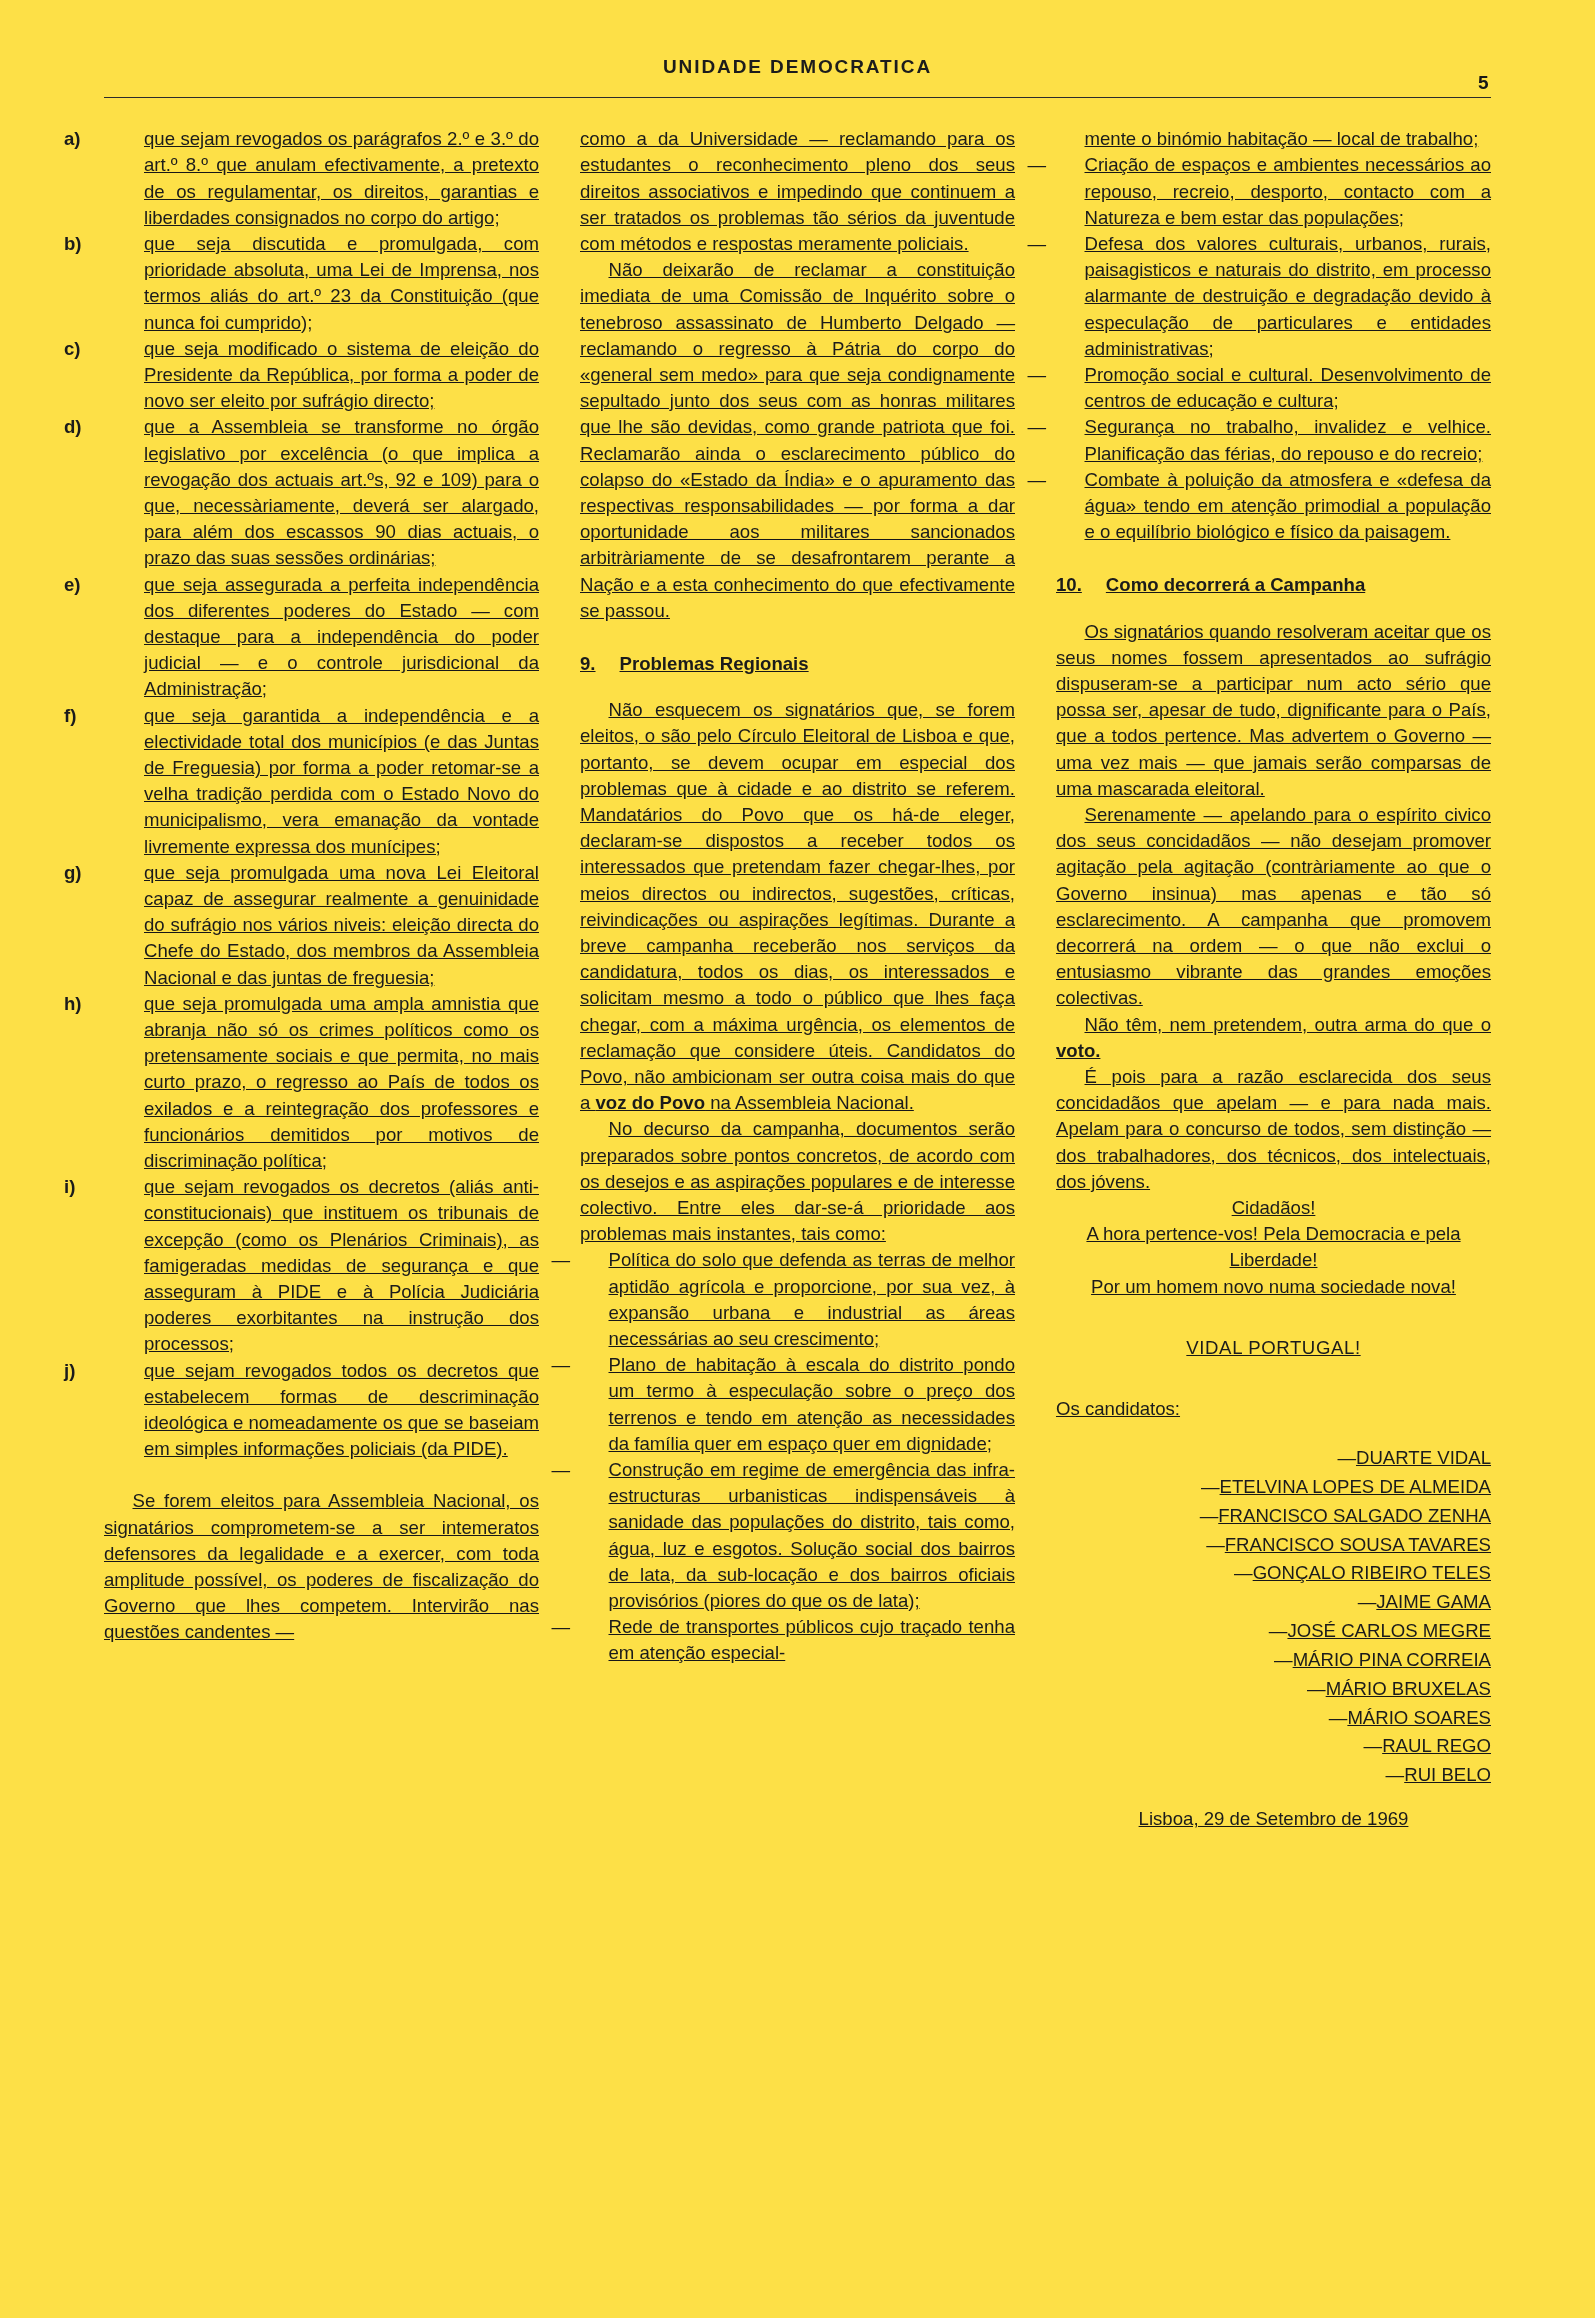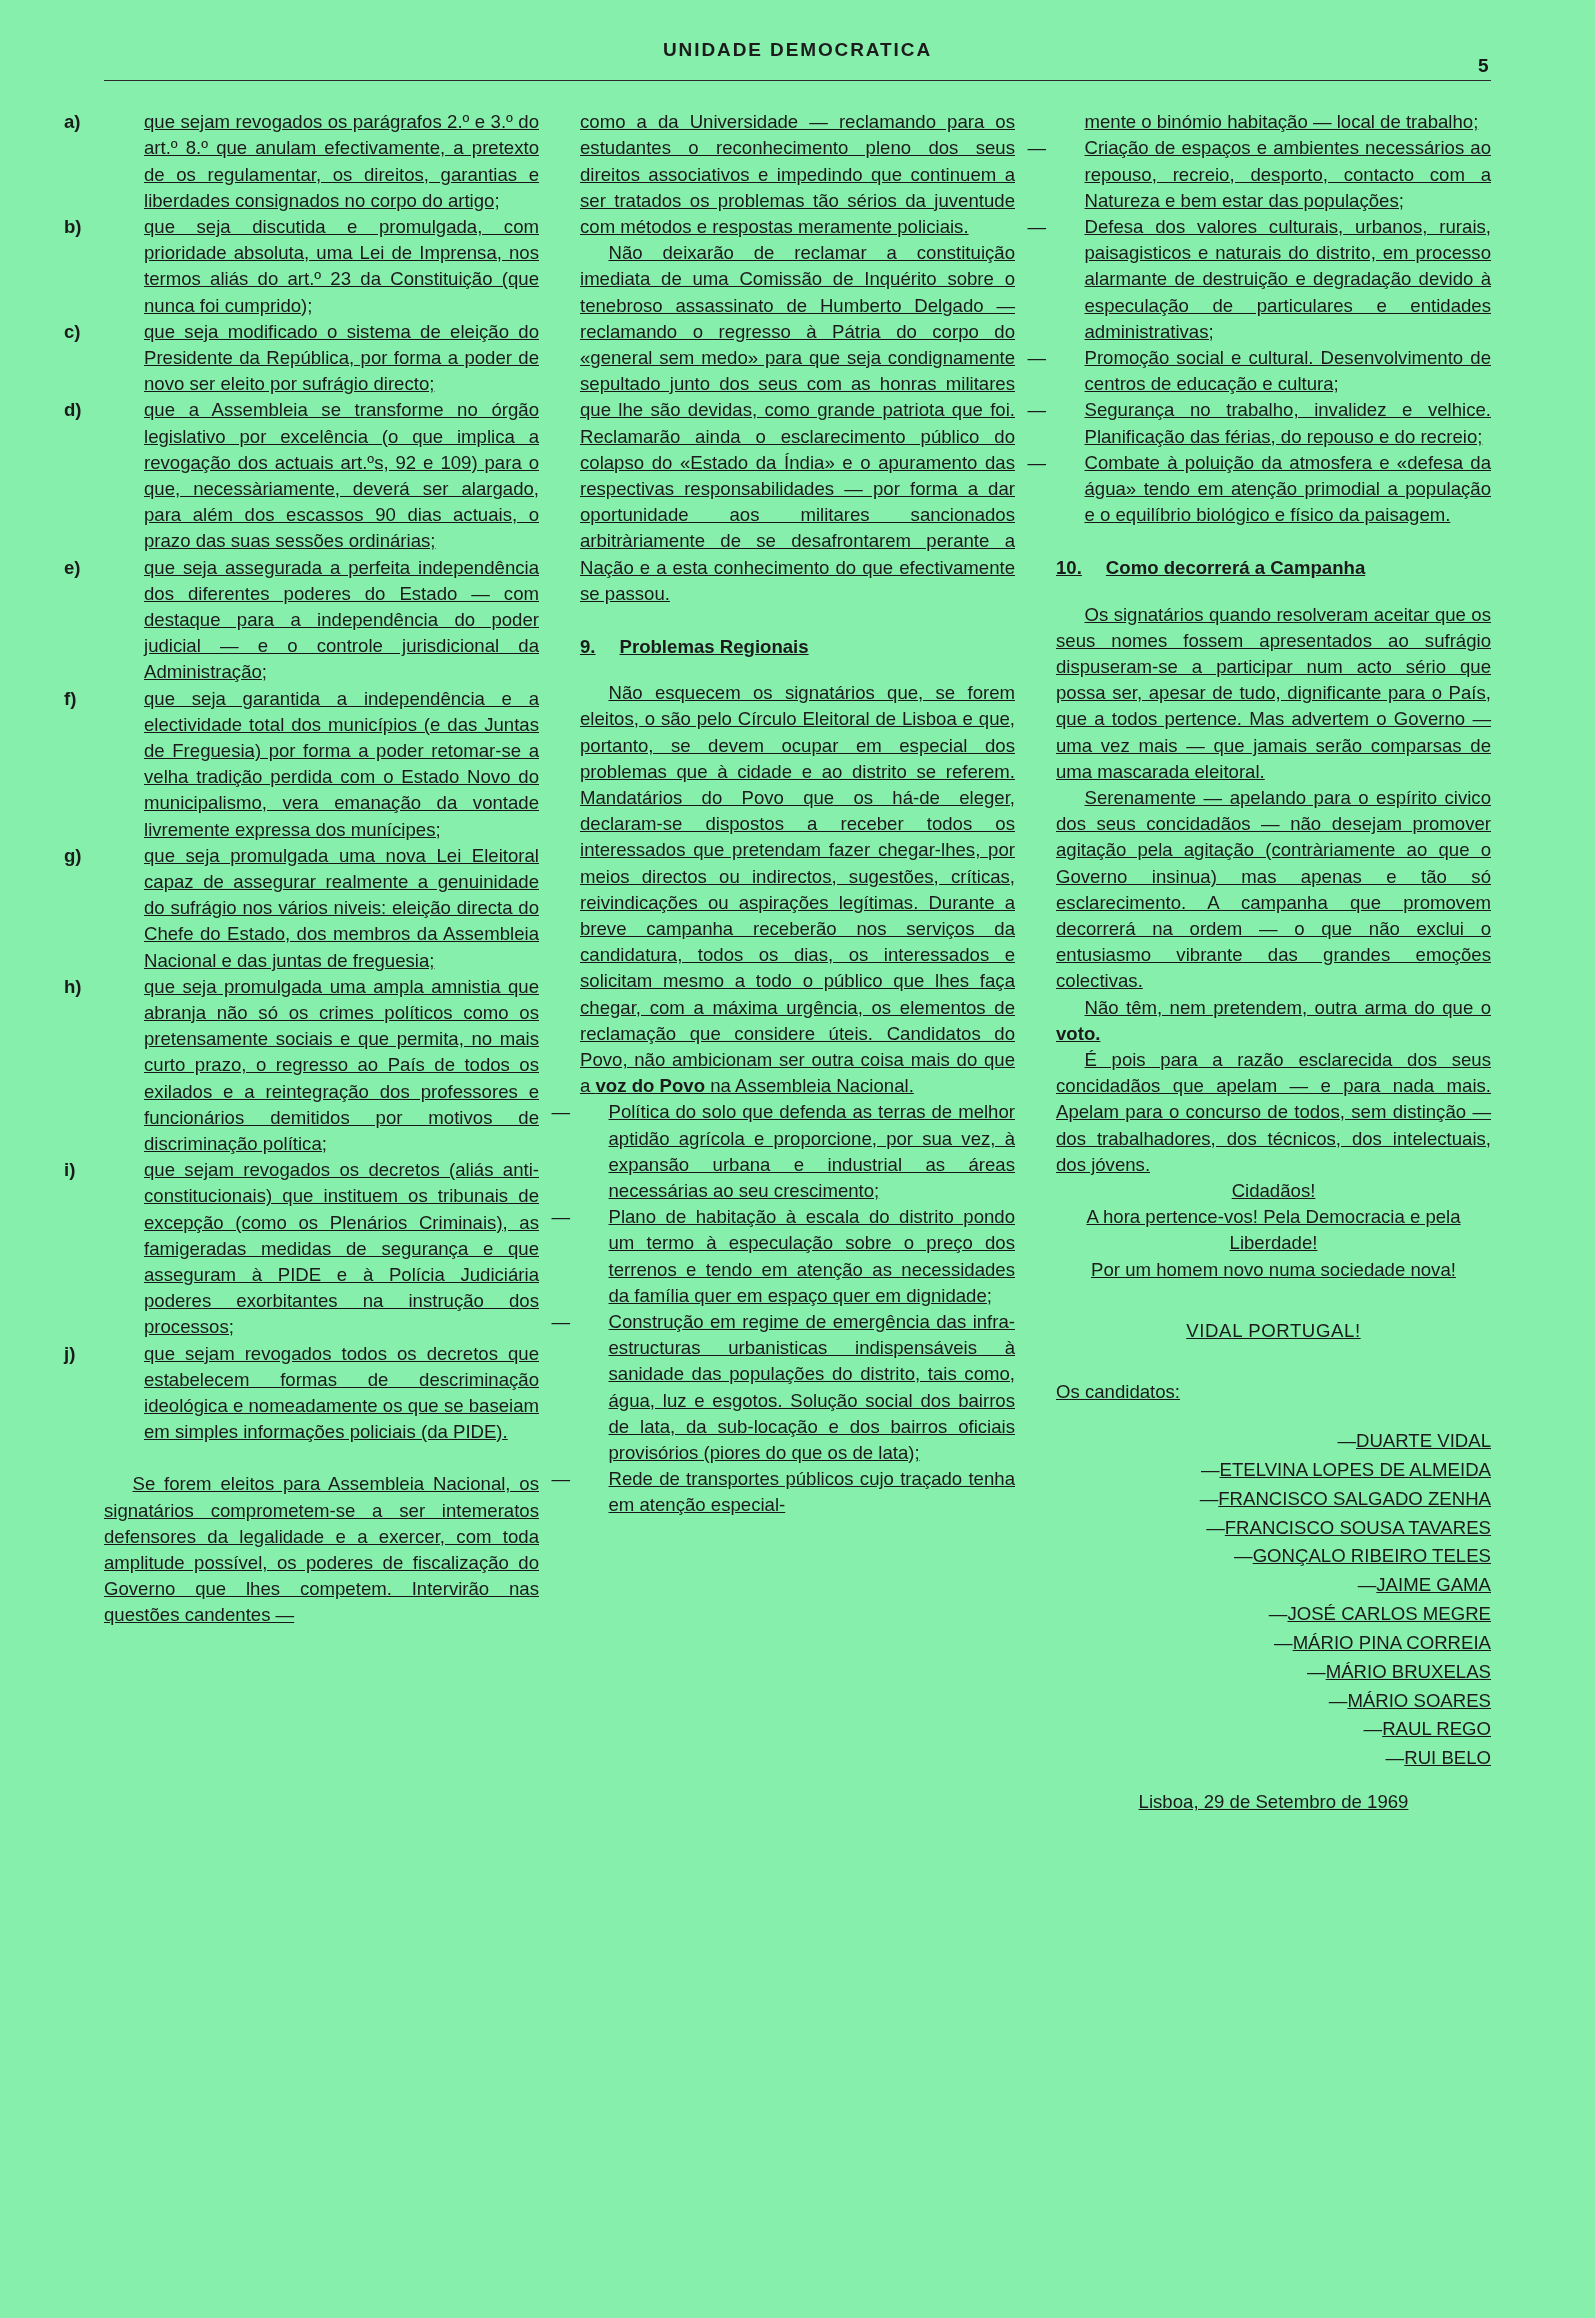--- a/index.html
+++ b/index.html
@@ -1,21 +1,21 @@
 <!DOCTYPE html>
 <html style="font-size:10px"><head>
 <meta charset="utf-8">
 <style>
   * { margin: 0; padding: 0; box-sizing: border-box; }
   html, body { background: #e9e7e2; }
   body { font-family: "Liberation Sans", sans-serif; }
   .sheet {
     width: 1595px; min-height: 2319px; margin: 0 auto;
-    background: #86efac; color: #171717;
-    padding: 39px 104px 68px 104px;
+    background: #fde047; color: #171717;
+    padding: 56px 104px 68px 104px;
   }
   .header { position: relative; }
   .header-title {
     display: block; text-align: center; font-weight: bold;
     font-size: 19px; letter-spacing: 1.9px; color: #1c1c1c;
   }
   .page-number {
     position: absolute; right: 2.5px; top: 16px;
     font-weight: bold; font-size: 19px;
   }
@@ -75,20 +75,21 @@
       <p class="para mt">Se forem eleitos para Assembleia Nacional, os signatários comprometem-se a ser intemeratos defensores da legalidade e a exercer, com toda amplitude possível, os poderes de fiscalização do Governo que lhes competem. Intervirão nas questões candentes —</p>
     </section>
 
     <section class="col">
       <p class="para-noindent">como a da Universidade — reclamando para os estudantes o reconhecimento pleno dos seus direitos associativos e impedindo que continuem a ser tratados os problemas tão sérios da juventude com métodos e respostas meramente policiais.</p>
       <p class="para">Não deixarão de reclamar a constituição imediata de uma Comissão de Inquérito sobre o tenebroso assassinato de Humberto Delgado — reclamando o regresso à Pátria do corpo do «general sem medo» para que seja condignamente sepultado junto dos seus com as honras militares que lhe são devidas, como grande patriota que foi. Reclamarão ainda o esclarecimento público do colapso do «Estado da Índia» e o apuramento das respectivas responsabilidades — por forma a dar oportunidade aos militares sancionados arbitràriamente de se desafrontarem perante a Nação e a esta conhecimento do que efectivamente se passou.</p>
 
       <h2 class="sec-heading" style="font-size:18.6px;"><span class="sec-num">9.</span><span>Problemas Regionais</span></h2>
 
       <p class="para"><span>Não esquecem os signatários que, se forem eleitos, o são pelo Círculo Eleitoral de Lisboa e que, portanto, se devem ocupar em especial dos problemas que à cidade e ao distrito se referem. Mandatários do Povo que os há-de eleger, declaram-se dispostos a receber todos os interessados que pretendam fazer chegar-lhes, por meios directos ou indirectos, sugestões, críticas, reivindicações ou aspirações legítimas. Durante a breve campanha receberão nos serviços da candidatura, todos os dias, os interessados e solicitam mesmo a todo o público que lhes faça chegar, com a máxima urgência, os elementos de reclamação que considere úteis. Candidatos do Povo, não ambicionam ser outra coisa mais do que a </span><b>voz do Povo</b><span> na Assembleia Nacional.</span></p>
+      <p class="para">No decurso da campanha, documentos serão preparados sobre pontos concretos, de acordo com os desejos e as aspirações populares e de interesse colectivo. Entre eles dar-se-á prioridade aos problemas mais instantes, tais como:</p>
 
       <div class="ditem"><span class="dlabel">—</span><span>Política do solo que defenda as terras de melhor aptidão agrícola e proporcione, por sua vez, à expansão urbana e industrial as áreas necessárias ao seu crescimento;</span></div>
       <div class="ditem"><span class="dlabel">—</span><span>Plano de habitação à escala do distrito pondo um termo à especulação sobre o preço dos terrenos e tendo em atenção as necessidades da família quer em espaço quer em dignidade;</span></div>
       <div class="ditem"><span class="dlabel">—</span><span>Construção em regime de emergência das infra-estructuras urbanisticas indispensáveis à sanidade das populações do distrito, tais como, água, luz e esgotos. Solução social dos bairros de lata, da sub-locação e dos bairros oficiais provisórios (piores do que os de lata);</span></div>
       <div class="ditem"><span class="dlabel">—</span><span>Rede de transportes públicos cujo traçado tenha em atenção especial-</span></div>
     </section>
 
     <section class="col">
       <div class="dcont">mente o binómio habitação — local de trabalho;</div>
 

